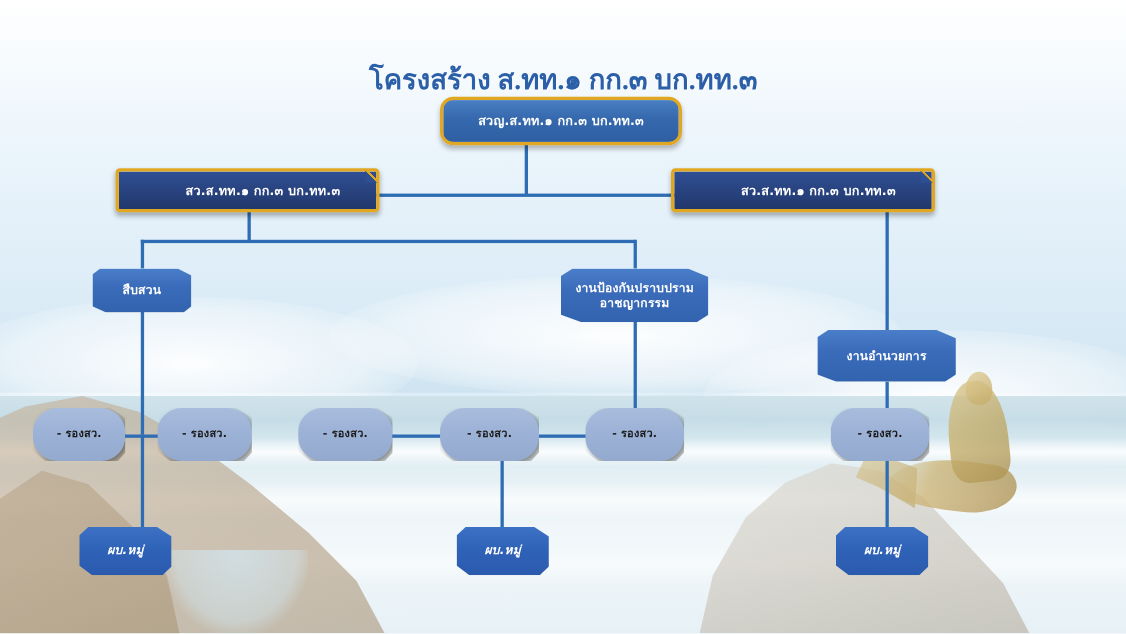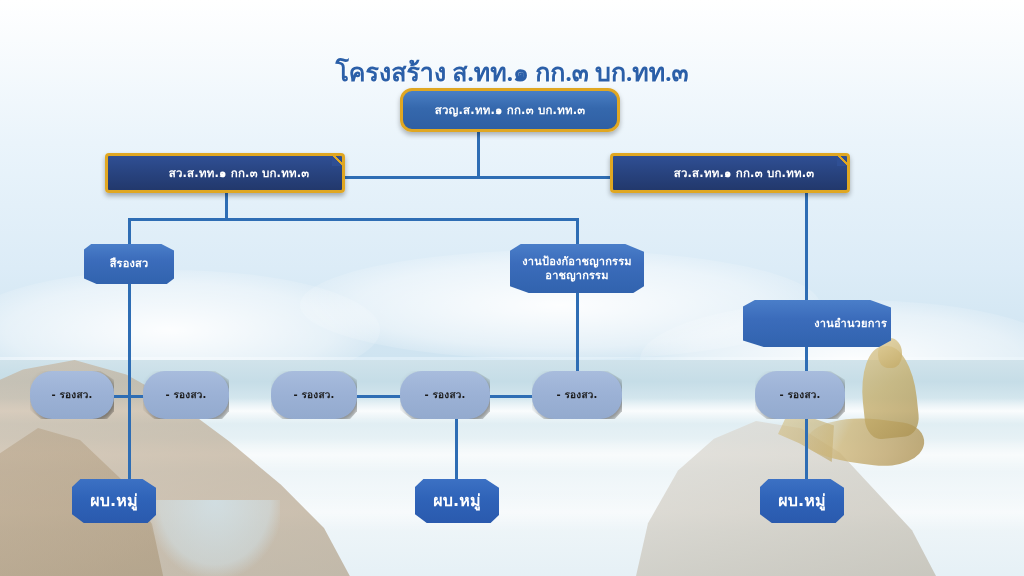--- a/index.html
+++ b/index.html
@@ -169,23 +169,24 @@
     color: #1b1b1b;
     font-size: 10px;
     clip-path: polygon(0% 16%, 9% 0%, 84% 0%, 100% 18%, 100% 84%, 92% 100%, 13% 100%, 0% 82%);
     filter: drop-shadow(3px 3px 3px rgba(0,0,0,0.45));
     border-radius: 22px;
   }
 
   
   .node.pobmu {
     background: linear-gradient(180deg, #3c71c4 0%, #2f63b8 45%, #2a5aae 100%);
-    font-size: 16px;
+    font-size: 11px;
     clip-path: polygon(0% 18%, 10% 0%, 84% 0%, 100% 20%, 100% 82%, 90% 100%, 14% 100%, 0% 80%);
     filter: drop-shadow(3px 3px 3px rgba(0,0,0,0.35));
+    font-style: italic;
   }
 
   
   #chart-title {
     position: absolute;
     left: 0; right: 0; top: 52px;
     text-align: center;
     font-size: 25px;
     font-weight: bold;
     color: #2b5fa8;
@@ -247,29 +248,29 @@
   </div>
 
   <div class="node deputy" style="left:105px; top:153px; width:240px; height:40px;">
     <span class="nlabel">สว.ส.ทท.๑ กก.๓ บก.ทท.๓</span>
   </div>
   <div class="node deputy" style="left:610px; top:153px; width:240px; height:40px;">
     <span class="nlabel">สว.ส.ทท.๑ กก.๓ บก.ทท.๓</span>
   </div>
 
   <div class="node section" style="left:84px; top:244px; width:90px; height:40px;">
-    <span class="nlabel">สืรองสว</span>
+    <span class="nlabel">สืบสวน</span>
   </div>
 
   <div class="node section" style="left:510px; top:244px; width:134px; height:49px; flex-direction:column;">
-    <span class="nlabel">งานป้องกัอาชญากรรม</span>
+    <span class="nlabel">งานป้องกันปราบปราม</span>
     <span class="nlabel">อาชญากรรม</span>
   </div>
 
-  <div class="node section" style="left:743px; top:300px; width:148px; height:47px;justify-content:flex-end;">
+  <div class="node section" style="left:743px; top:300px; width:126px; height:47px;">
     <span class="nlabel">งานอำนวยการ</span>
   </div>
 
   <div class="node rongsawo" style="left:30px; top:371px; width:84px; height:48px;">
     <span class="nlabel">- รองสว.</span>
   </div>
   <div class="node rongsawo" style="left:143px; top:371px; width:86px; height:48px;">
     <span class="nlabel">- รองสว.</span>
   </div>
   <div class="node rongsawo" style="left:271px; top:371px; width:86px; height:48px;">

